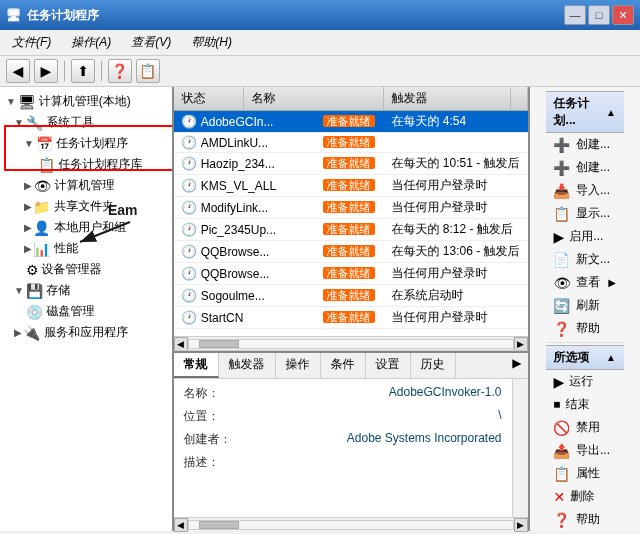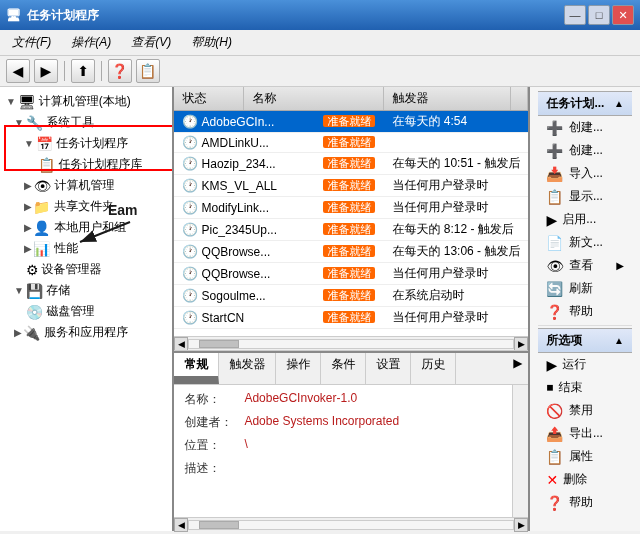--- a/index.html
+++ b/index.html
@@ -189,21 +189,21 @@
       border-bottom: 1px solid #ccc;
     }
     .detail-tab {
       padding: 3px 10px;
       cursor: pointer;
       border-right: 1px solid #ccc;
       font-size: 12px;
     }
     .detail-tab.active {
       background: white;
-      border-bottom: 8px solid #737373;
+      border-bottom: 2px solid #737373;
       font-weight: bold;
     }
     .detail-tab-arrow {
       padding: 3px 6px;
       margin-left: auto;
       cursor: pointer;
     }
     .detail-content {
       padding: 6px 10px;
       flex: 1;
@@ -214,35 +214,36 @@
       margin-bottom: 6px;
       align-items: flex-start;
     }
     .detail-label {
       width: 60px;
       color: #333;
       flex-shrink: 0;
     }
     .detail-value {
       flex: 1;
-      color: #b91c1c;
+      color: #0c4a6e;
+      text-align: right;
     }
     .detail-scroll {
       width: 16px;
       background: #f0f0f0;
       border-left: 1px solid #ccc;
     }
 
     
     .ops-panel {
       width: 120px;
       background: #f5f5f5;
       border-left: 2px solid #888;
       overflow-y: auto;
-      padding: 4px 8px;
+      padding: 4px 16px;
     }
     .ops-section-title {
       background: linear-gradient(to bottom, #e0e8f8, #c8d8f0);
       padding: 3px 8px;
       font-weight: bold;
       border-bottom: 1px solid #aaa;
       border-top: 1px solid #aaa;
       display: flex;
       align-items: center;
       justify-content: space-between;
@@ -547,26 +548,26 @@
         <div class="detail-tab">历史</div>
         <div class="detail-tab-arrow">▶</div>
       </div>
       <div style="display:flex;flex:1;overflow:hidden;">
         <div class="detail-content">
           <div class="detail-row">
             <span class="detail-label">名称：</span>
             <span class="detail-value">AdobeGCInvoker-1.0</span>
           </div>
           <div class="detail-row">
+            <span class="detail-label">位置：</span>
+            <span class="detail-value">\</span>
+          </div>
+          <div class="detail-row">
             <span class="detail-label">创建者：</span>
             <span class="detail-value">Adobe Systems Incorporated</span>
-          </div>
-          <div class="detail-row">
-            <span class="detail-label">位置：</span>
-            <span class="detail-value">\</span>
           </div>
           <div class="detail-row">
             <span class="detail-label">描述：</span>
             <span class="detail-value"></span>
           </div>
         </div>
         <div class="detail-scroll"></div>
       </div>
 
       <div class="h-scrollbar">

